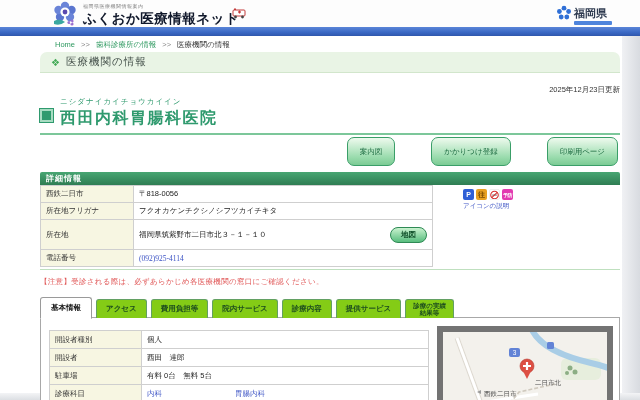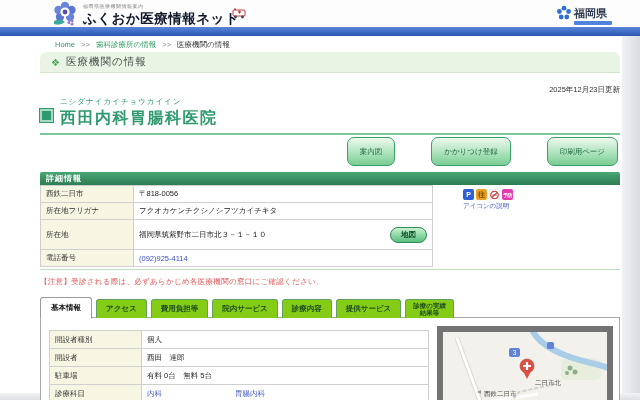--- a/index.html
+++ b/index.html
@@ -54,21 +54,21 @@
     display:flex; align-items:center; letter-spacing:1px; }
   .details-wrap { display:flex; align-items:flex-start; }
   table.dtable { border-collapse:collapse; width:393px; font-size:7.5px; }
   table.dtable td { border:1px solid #cfcfcf; padding:3px 5px; }
   td.lbl { background:#f7f6e2; width:93px; color:#333; }
   td.val { background:#fff; color:#222; }
   tr.addr td.val { height:30px; vertical-align:middle; position:relative; }
   .map-btn { position:absolute; right:5px; top:7px; border-radius:8px; border:1px solid #2f8a55;
     background:linear-gradient(#c9f2cf,#58bd7e); font-size:7.5px; font-weight:bold; color:#14532d;
     padding:2px 10px; cursor:pointer; }
-  a.tel { color:#3b52c4; text-decoration:none; }
+  a.tel { color:#3b52c4; text-decoration:none;font-family:Liberation Serif, serif; }
   .icons-col { margin-left:30px; margin-top:4px; }
   .icon-row { display:flex; gap:2px; }
   .sq { width:11px; height:11px; border-radius:2px; color:#fff; font-size:7px; font-weight:bold;
     display:flex; align-items:center; justify-content:center; overflow:hidden; }
   .sq.parking { background:#2f5fd6; }
   .sq.housecall { background:#e8a020; color:#7a4a00; }
   .sq.nosmoke { background:#fff; border:1px solid #eee; }
   .sq.prevent { background:#e23bb0; font-size:5px; letter-spacing:-.5px; }
   .icons-help { display:block; font-size:6.5px; color:#3b52c4; margin-top:2px; text-decoration:none; }
   .sep-green { border-top:1px solid #bfe0bf; margin-top:2px; }

